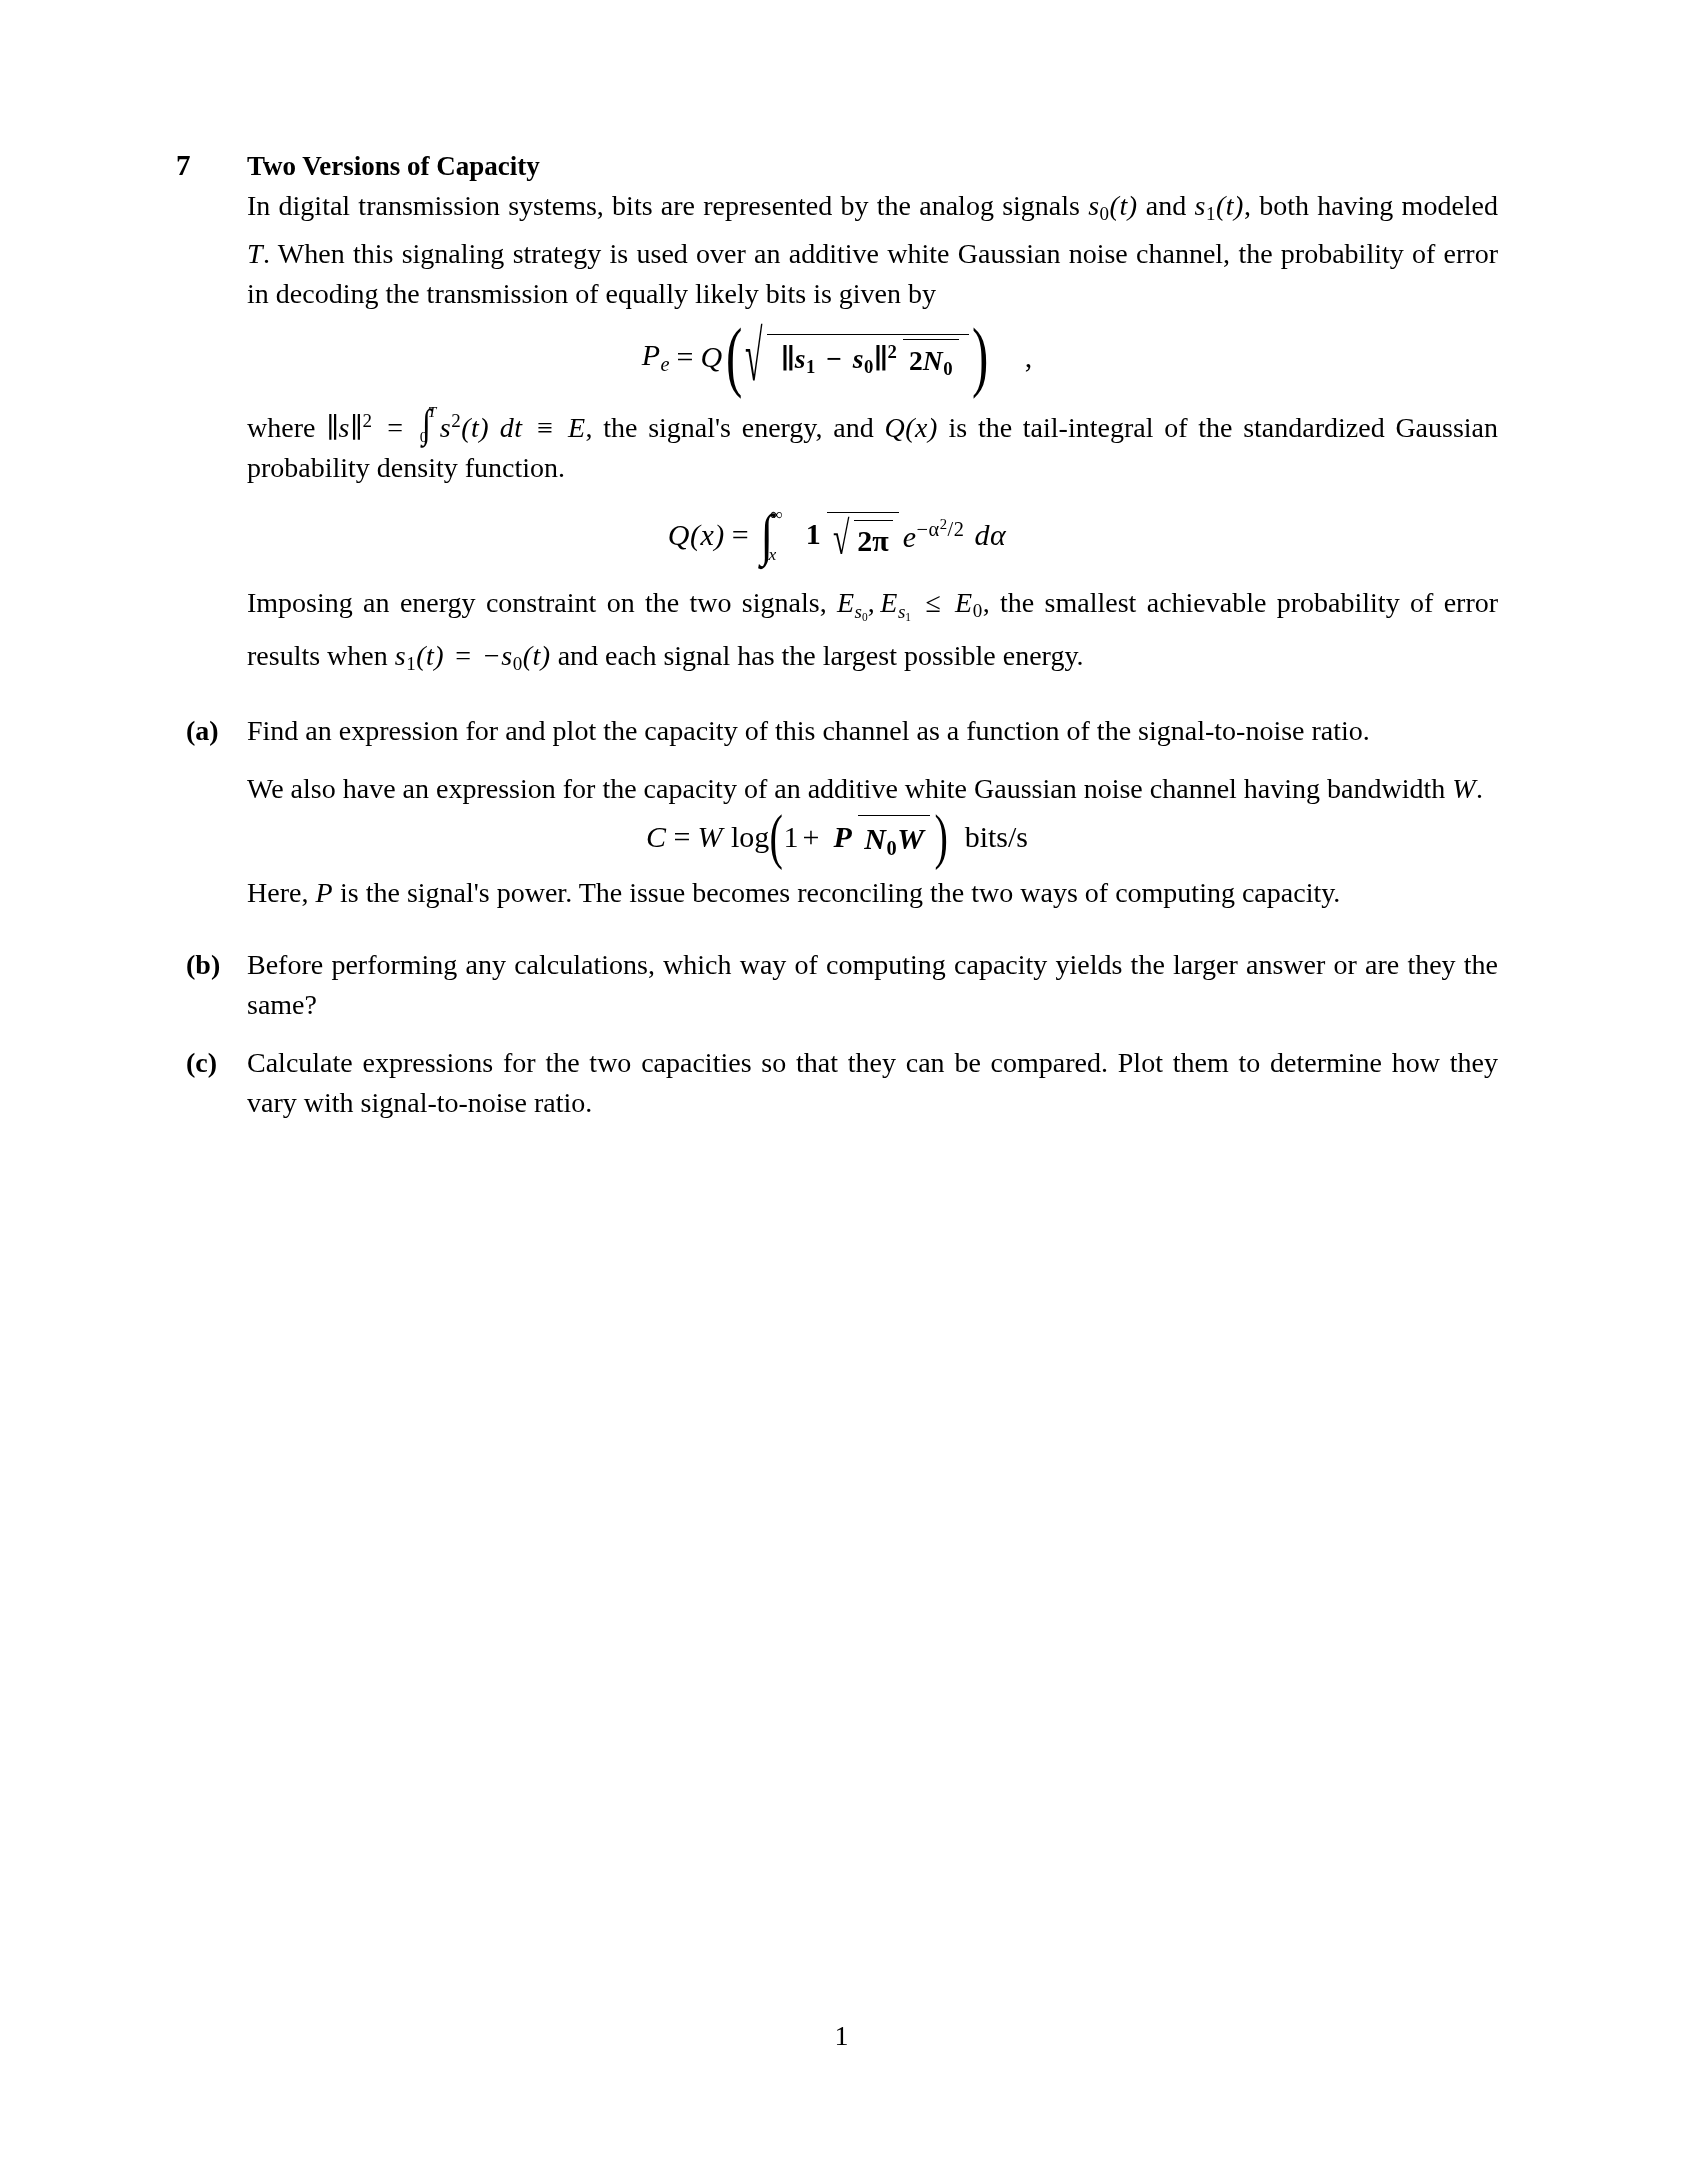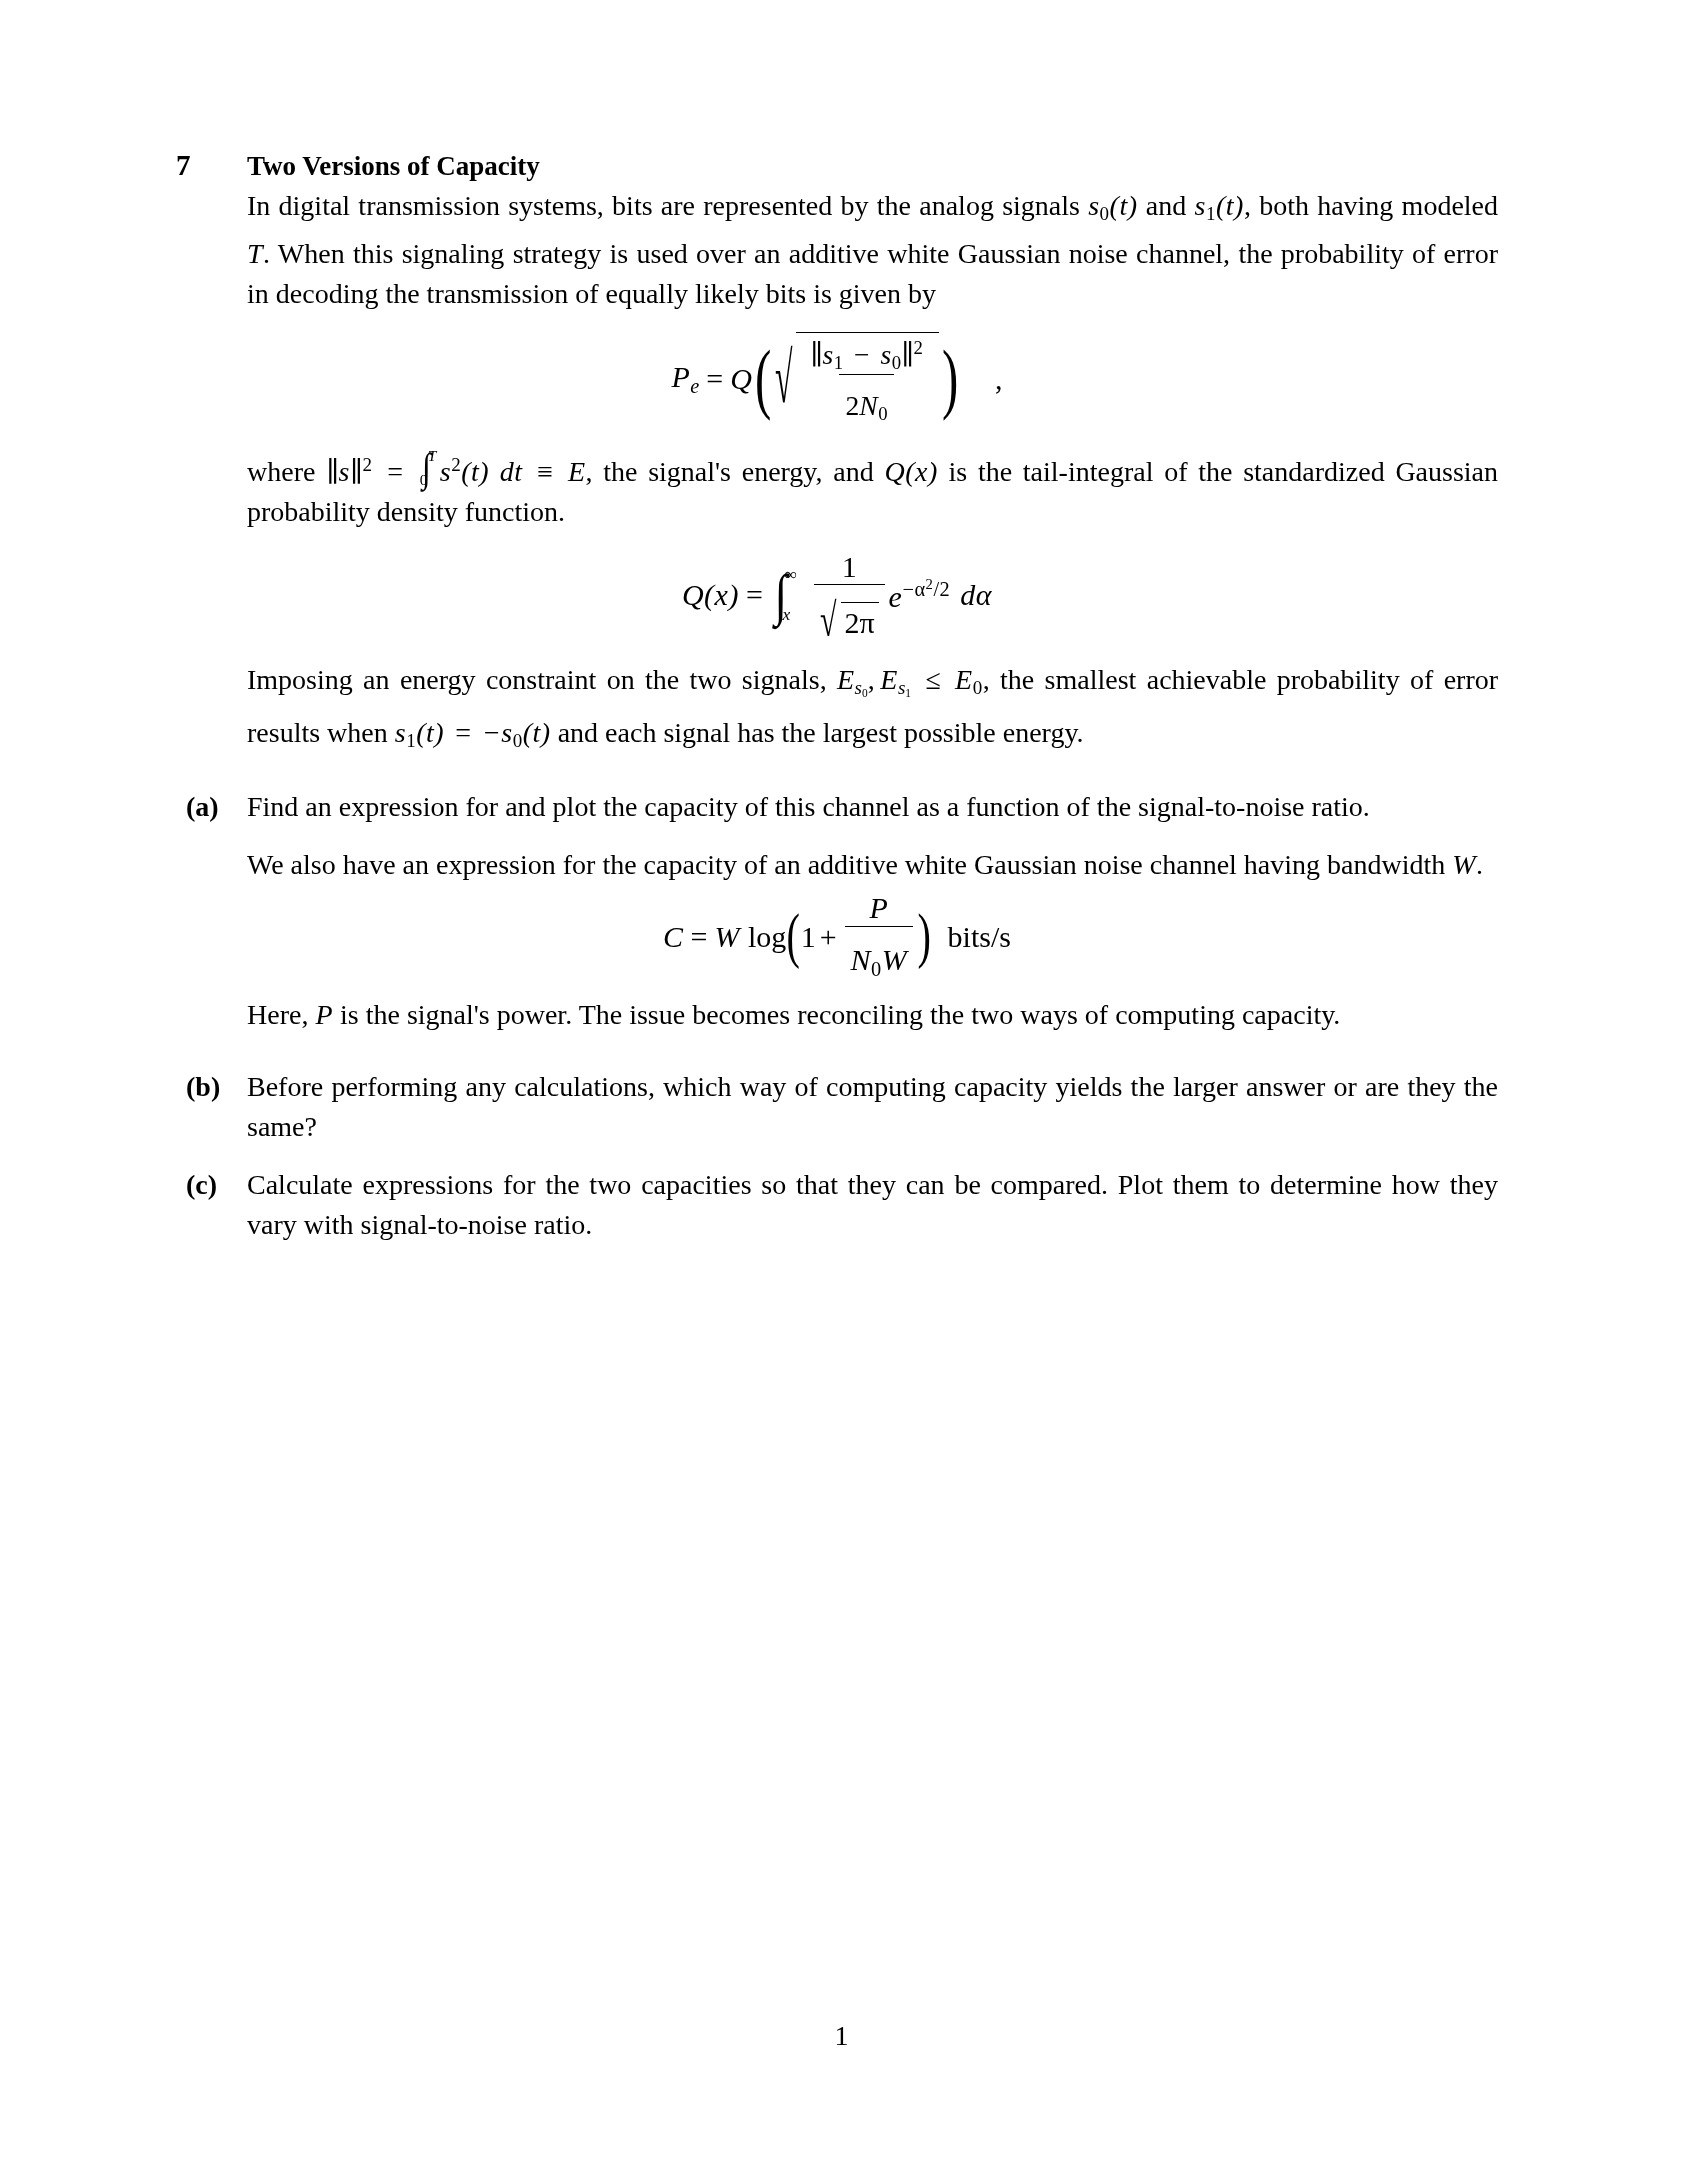--- a/index.html
+++ b/index.html
@@ -112,28 +112,29 @@
   .paren-med {
     font-size: 61px;
     font-weight: 300;
     line-height: 0.62;
     transform: scaleX(0.66);
     display: inline-block;
     margin: 0 -3px;
   }
   .frac {
     display: inline-flex;
-    flex-direction: column;
+    flex-direction: row;
     align-items: center;
     vertical-align: middle;
     margin: 0 4px;
     line-height: 1.12;
+    font-weight: bold;
   }
   .frac .num { padding: 0 6px 1px 6px; }
-  .frac .den { padding: 16px 6px 0 6px; border-top: 1.6px solid #000; }
+  .frac .den { padding: 6px 6px 0 6px; border-top: 1.6px solid #000; }
   .frac-sm { font-size: 0.92em; }
 
   .sqrt {
     display: inline-flex;
     align-items: stretch;
     vertical-align: middle;
   }
   .sqrt .radical {
     font-size: 1.25em;
     line-height: 1;

